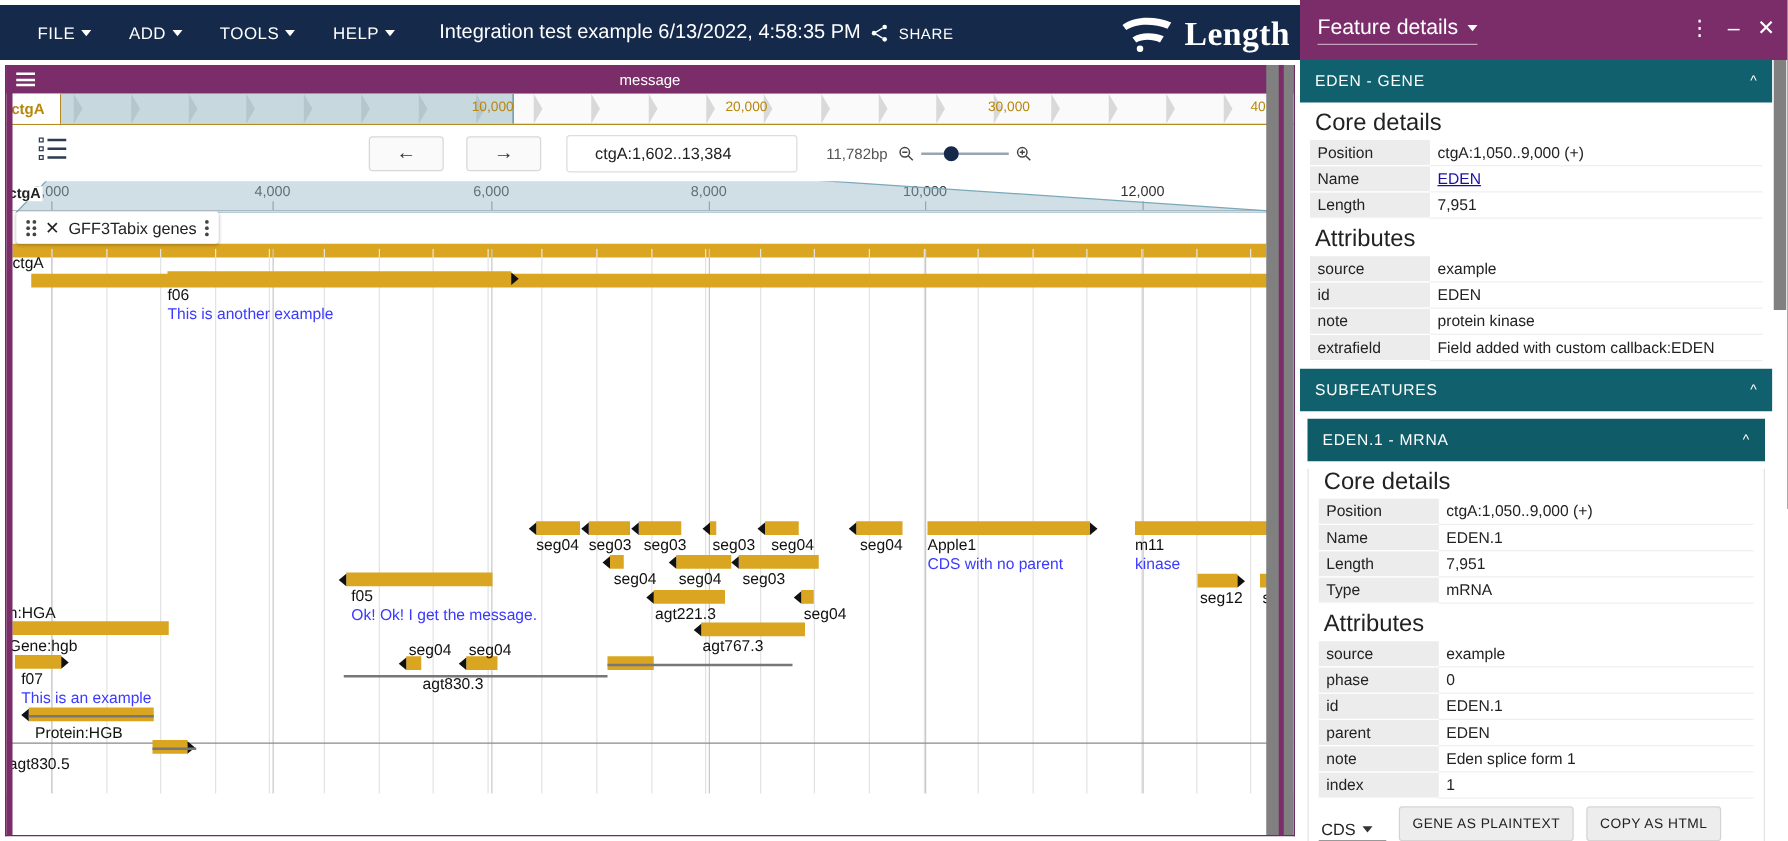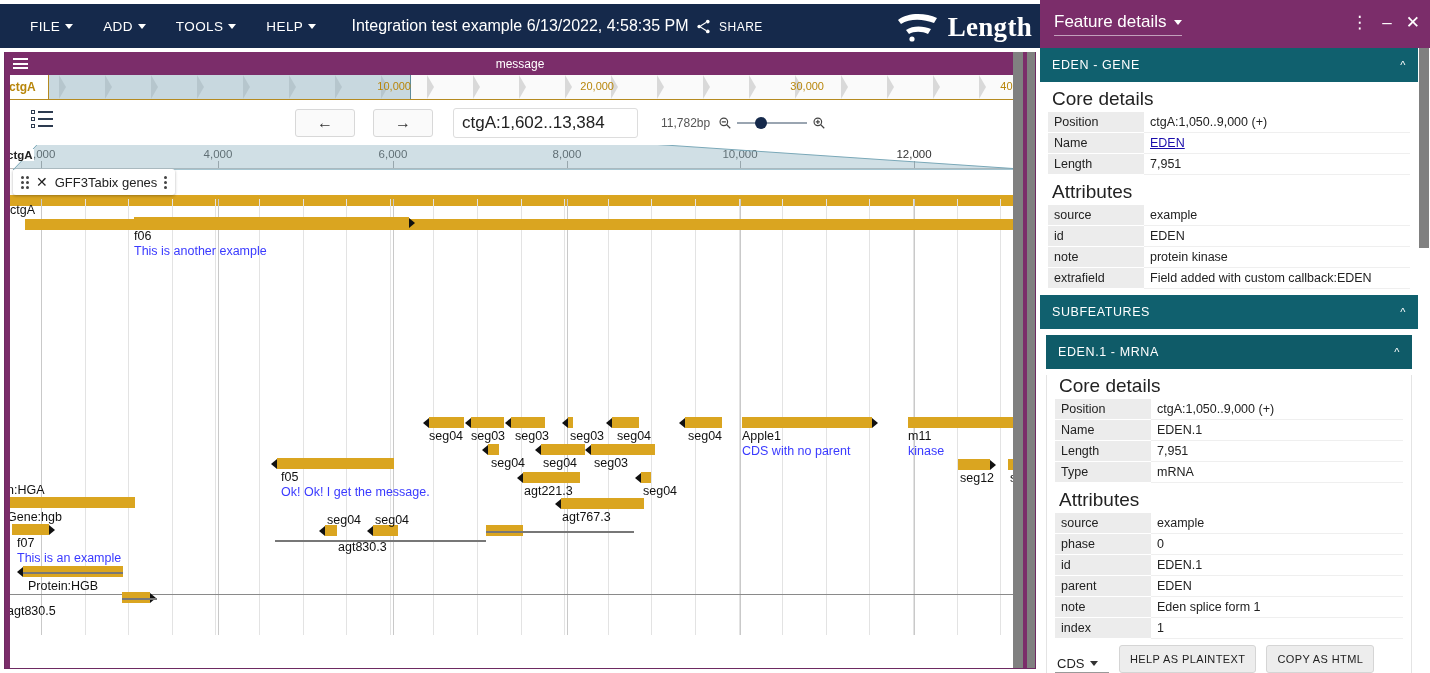--- a/index.html
+++ b/index.html
@@ -111,22 +111,22 @@
   .navbtn {
     width:60px; height:28px; background:#fafafa; border:1px solid #d8d8d8;
     border-radius:3px; display:flex; align-items:center; justify-content:center;
     font-size:16px; color:#333; cursor:pointer;
   }
   #locbox {
     width:185px; height:30px; background:#fff; border:1px solid #ddd;
     border-radius:3px; display:flex; align-items:center; padding:0 6px; gap:5px;
   }
   #locbox input {
-    border:none; outline:none; font-size:17px; flex:1; color:#222;
-    font-family:"Liberation Sans", sans-serif; background:transparent;
+    border:none; outline:none; font-size:13px; flex:1; color:#222;
+    font-family:"Liberation Sans", sans-serif; background:transparent;margin-left:14px;
   }
   .bp-label { font-size:12px; color:#555; margin-left:8px; }
   #zoomslider { display:flex; align-items:center; gap:5px; margin-left:6px; }
   .track-rail { width:70px; height:2px; background:#9aa5b1; position:relative; }
   .track-knob { position:absolute; left:18px; top:-5px; width:12px;height:12px;border-radius:50%;background:#15294b; cursor:pointer;}
 
   
   #mainruler {
     position:relative; height:24px; background:#fff;
     border-bottom:1px solid #bbb; overflow:hidden;
@@ -664,21 +664,21 @@
                 <td class="v">1</td>
               </tr>
             </tbody>
           </table>
       </div>
       <div class="btnrow">
         <span class="sel">
           <span>CDS</span>
           <span class="caret" style="border-top-color:#333;"></span>
         </span>
-        <span class="copybtn">HELP AS PLAINTEXT</span>
+        <span class="copybtn">GENE AS PLAINTEXT</span>
         <span class="copybtn">COPY AS HTML</span>
       </div>
     </div>
   </div>
 
   <div id="drawer-scroll">
     <div class="thumb"></div>
   </div>
 </div>
 

